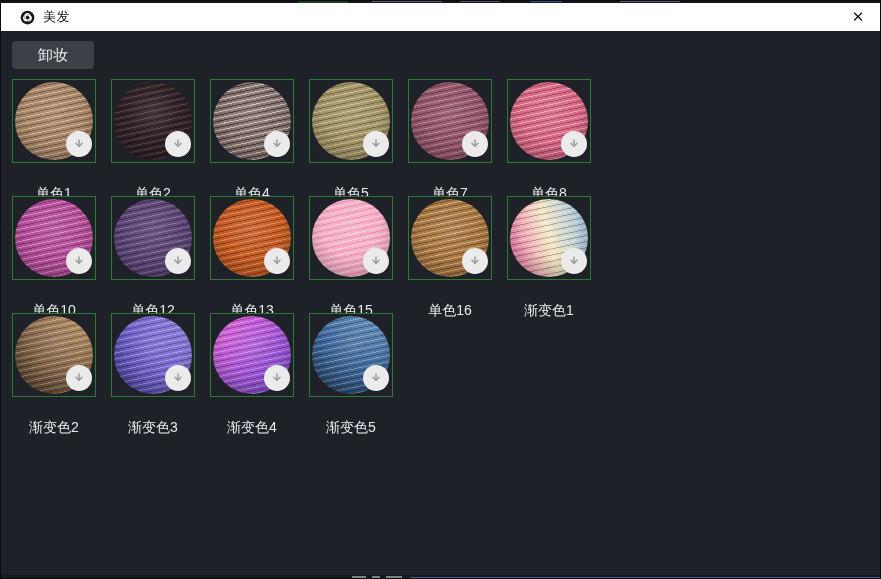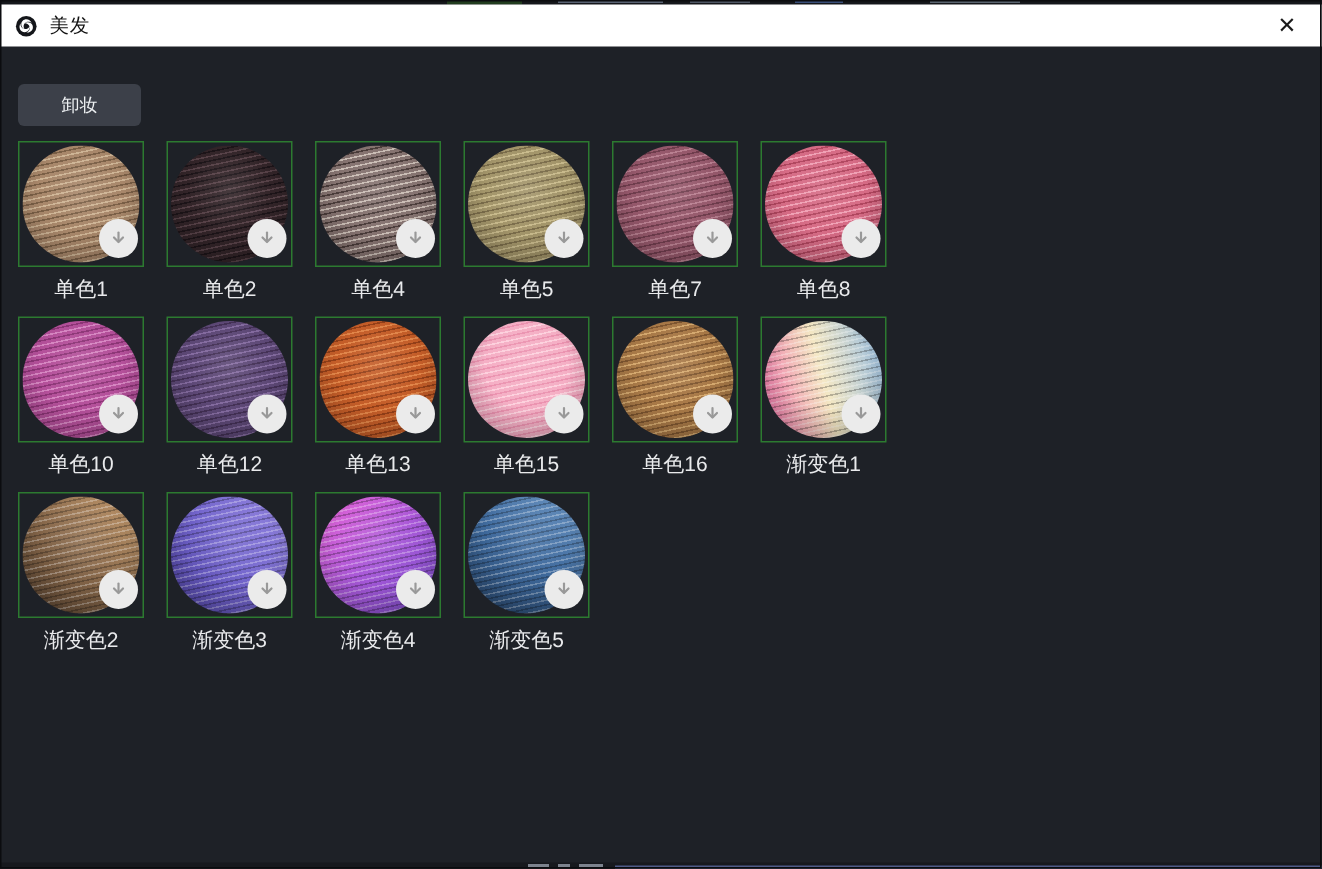--- a/index.html
+++ b/index.html
@@ -12,54 +12,54 @@
   .frame { position:absolute; inset:0; border:1px solid #0b0c0f; pointer-events:none; z-index:50; }
 
   
   .peek-top { position:absolute; top:0; left:0; width:881px; height:3px; background:#15171b; z-index:5; }
   .peek-top .seg { position:absolute; top:0; height:3px; }
 
   
   .titlebar {
     position:absolute; top:3px; left:0; width:881px; height:28px;
     background:var(--titlebar_bg,#fff);
-    display:flex; align-items:center; padding:0 12px 0 10px; z-index:10;
+    display:flex; align-items:center; padding:0 12px 0 20px; z-index:10;
   }
   .obs-icon { width:15px; height:15px; flex:0 0 auto; }
   .title-text { margin-left:8px; font-size:13px; color:var(--titlebar_text,#111); letter-spacing:.5px; }
   .close-btn {
     margin-left:auto; width:22px; height:22px; display:flex; align-items:center; justify-content:center;
     font-size:15px; color:#1a1a1a; cursor:pointer; font-weight:400;
   }
 
   
   .dialog-body { position:absolute; top:31px; left:0; width:881px; height:544px; background:var(--body_bg,#1e2127); }
   .remove-makeup-btn {
-    margin:25px 0 0 12px; width:82px; height:28px; border:none; border-radius:4px;
+    margin:10px 0 0 12px; width:82px; height:28px; border:none; border-radius:4px;
     background:var(--button_bg,#3c4049); color:var(--button_text,#eceff1);
-    font-size:12px; font-family:inherit; cursor:pointer;
+    font-size:15px; font-family:inherit; cursor:pointer;
   }
   .tile-grid {
     margin:10px 0 0 12px; display:grid; grid-template-columns:repeat(6,84px);
     column-gap:15px; row-gap:0; width:579px;
   }
   .cell { width:84px; height:117px; cursor:pointer; }
   .tile {
     position:relative; width:84px; height:84px;
     border:1.5px solid var(--accent_border,#2c7a30);
     background:var(--body_bg,#1e2127);
   }
   .swatch { position:absolute; left:1.5px; top:1.5px; width:78px; height:78px; border-radius:50%; }
   .dl {
     position:absolute; right:3px; bottom:5px; width:26px; height:26px; border-radius:50%;
     background:var(--download_circle,#ebebeb); display:flex; align-items:center; justify-content:center;
   }
   .dl svg { width:16px; height:16px; }
   .cell .label {
-    margin-top:3px; line-height:22px; text-align:center;
+    margin-top:19px; line-height:22px; text-align:center;
     font-size:14px; color:var(--label_text,#e9eaec);
   }
 
   
   .peek-bottom { position:absolute; bottom:0; left:0; width:881px; height:4px; background:#17191e; z-index:5; }
   .peek-bottom .mark { position:absolute; height:2px; bottom:1px; background:#7d838e; }
   .peek-bottom .bar { position:absolute; left:410px; right:0; bottom:0; height:2px; background:#4f5b88; }
 </style>
 </head>
 <body>

